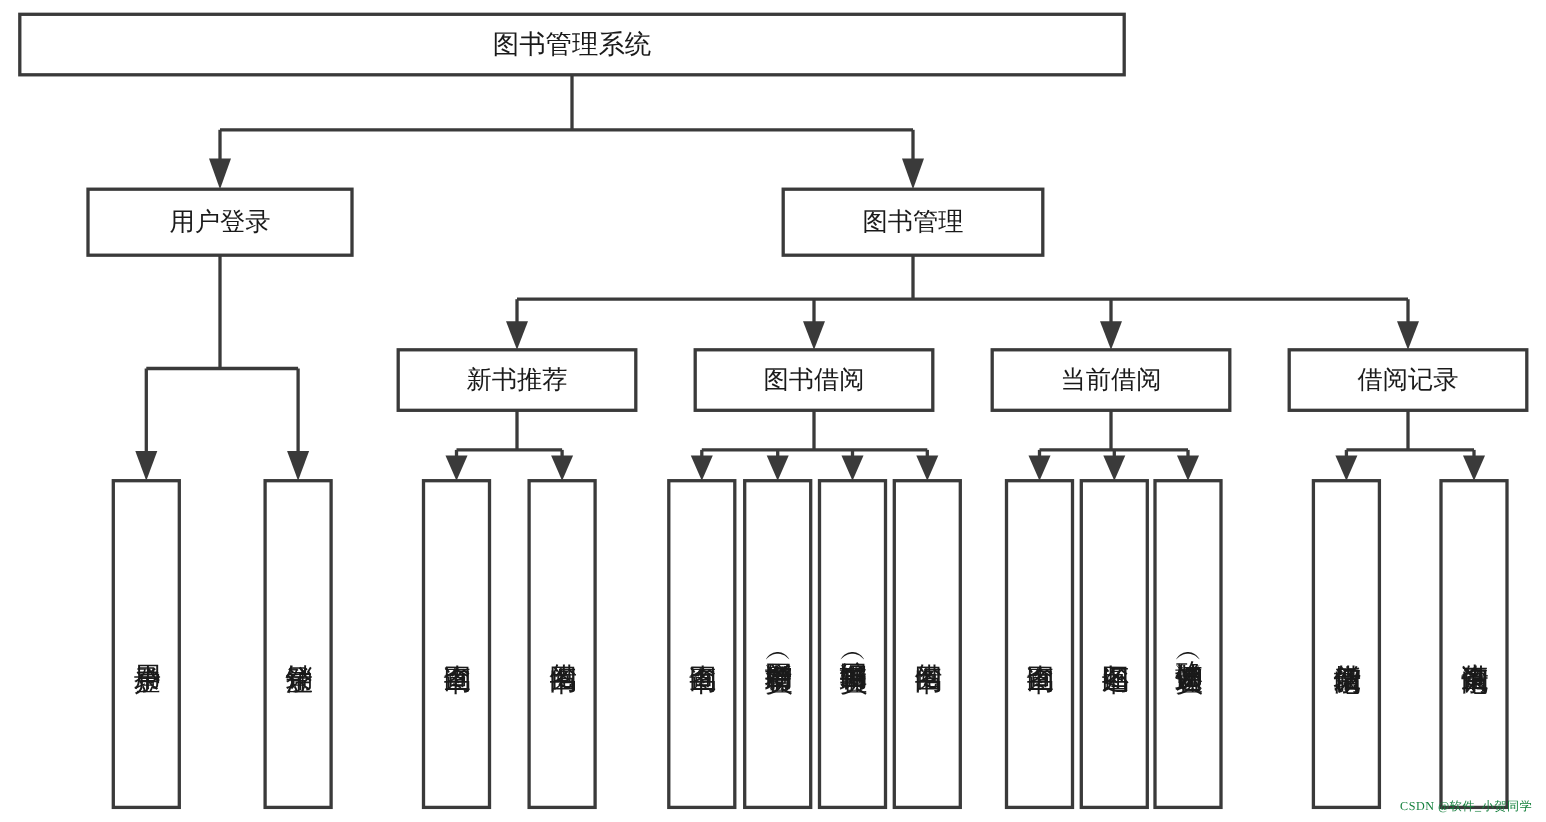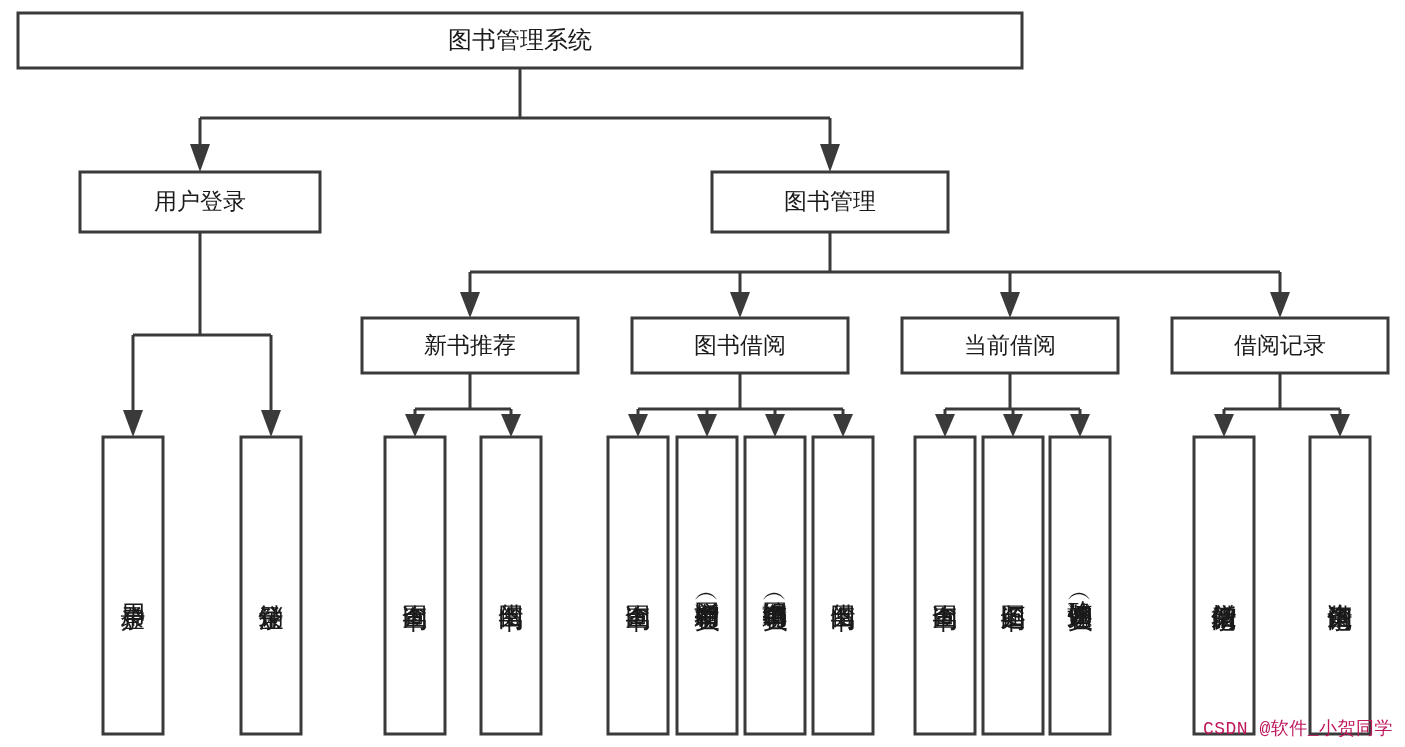--- a/index.html
+++ b/index.html
@@ -69,23 +69,23 @@
     line-height: 1.08;
     color: #1a1a1a;
     letter-spacing: 1px;
     pointer-events: none;
     user-select: none;
   }
   .watermark {
     position: absolute;
     right: 12px;
     bottom: 7px;
-    font-family: Liberation Mono, monospace;
-    font-size: 18px;
-    color: #be185d;
+    font-family: Liberation Serif, serif;
+    font-size: 11px;
+    color: #15803d;
     letter-spacing: 0.5px;
     white-space: nowrap;
   }
 </style>
 </head>
 <body>
 
 <div id="diagram-root">
 
   <svg class="diagram-canvas" viewBox="0 0 1405 747">

